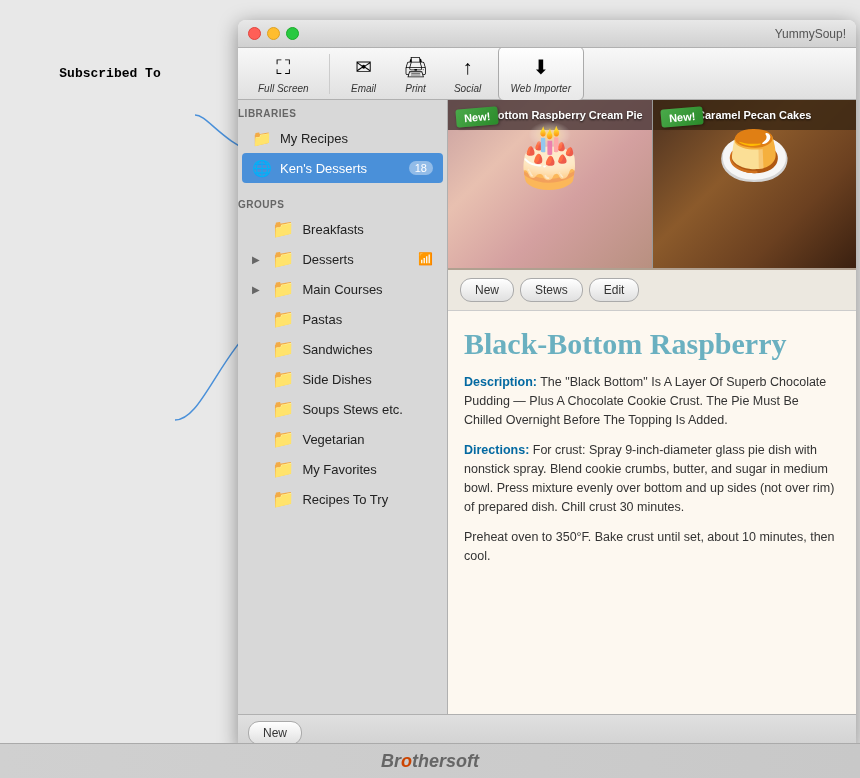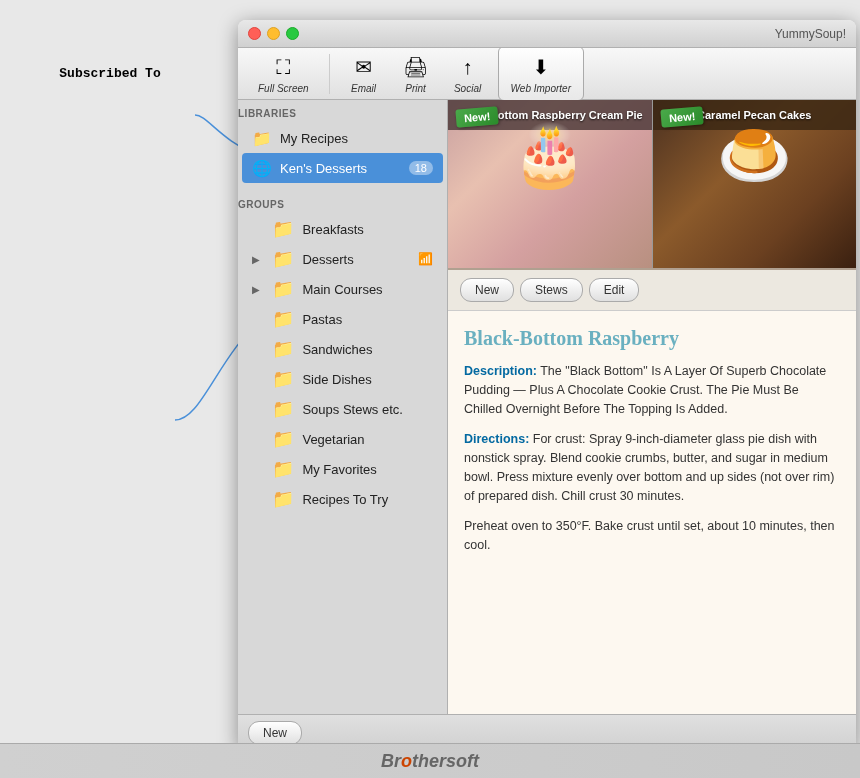--- a/index.html
+++ b/index.html
@@ -353,21 +353,21 @@
     }
 
     
     .recipe-content {
       flex: 1;
       padding: 16px;
       overflow-y: auto;
       background: #fdf8f0;
     }
     .recipe-main-title {
-      font-size: 20px;
+      font-size: 30px;
       font-weight: bold;
       color: #6ab0c0;
       font-family: 'Comic Sans MS', 'Chalkboard SE', cursive;
       margin-bottom: 12px;
     }
     .recipe-text {
       font-size: 12.5px;
       color: #333;
       line-height: 1.5;
       margin-bottom: 12px;

